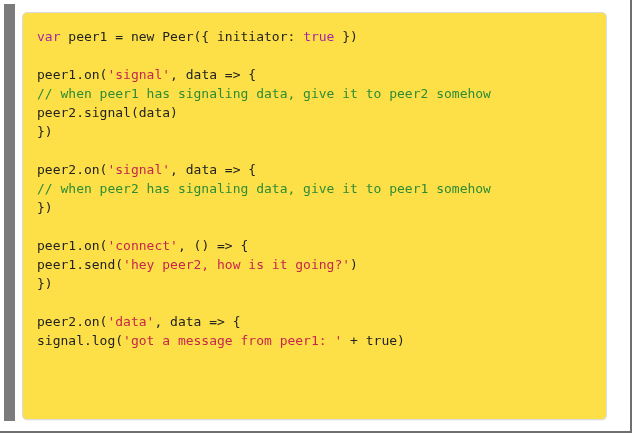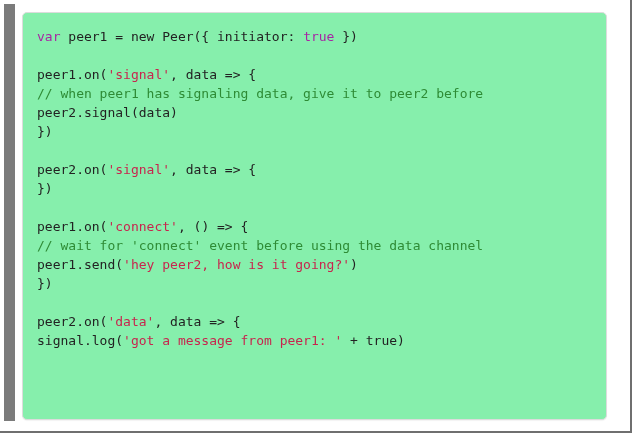--- a/index.html
+++ b/index.html
@@ -38,21 +38,21 @@
   }
 
   
   #code-card {
     position: absolute;
     left: 22px;
     top: 12px;
     width: 585px;
     height: 408px;
     box-sizing: border-box;
-    background: #86efac;
+    background: #fde047;
     border: 1px solid #dcdcdc;
     border-radius: 5px;
     box-shadow: 0 1px 1px rgba(0,0,0,0.05);
     overflow: hidden;
   }
 
   #code-pre {
     margin: 0;
     padding: 14px 12px 12px 14px;
     font-family: "DejaVu Sans Mono", monospace;
@@ -79,29 +79,29 @@
 <body>
 
 <div id="page-frame">
 
   <div id="left-rail"></div>
 
   <div id="code-card">
     <pre id="code-pre"><span class="ln"><span class="tok-kw">var</span><span class="tok-plain"> peer1 = new Peer({ initiator: </span><span class="tok-bool">true</span><span class="tok-plain"> })</span>
 </span><span class="ln">
 </span><span class="ln"><span class="tok-plain">peer1.on(</span><span class="tok-str">'signal'</span><span class="tok-plain">, data =&gt; {</span>
-</span><span class="ln"><span class="tok-cmt">// when peer1 has signaling data, give it to peer2 before</span>
+</span><span class="ln"><span class="tok-cmt">// when peer1 has signaling data, give it to peer2 somehow</span>
 </span><span class="ln"><span class="tok-plain">peer2.signal(data)</span>
 </span><span class="ln"><span class="tok-plain">})</span>
 </span><span class="ln">
 </span><span class="ln"><span class="tok-plain">peer2.on(</span><span class="tok-str">'signal'</span><span class="tok-plain">, data =&gt; {</span>
+</span><span class="ln"><span class="tok-cmt">// when peer2 has signaling data, give it to peer1 somehow</span>
 </span><span class="ln"><span class="tok-plain">})</span>
 </span><span class="ln">
 </span><span class="ln"><span class="tok-plain">peer1.on(</span><span class="tok-str">'connect'</span><span class="tok-plain">, () =&gt; {</span>
-</span><span class="ln"><span class="tok-cmt">// wait for 'connect' event before using the data channel</span>
 </span><span class="ln"><span class="tok-plain">peer1.send(</span><span class="tok-str">'hey peer2, how is it going?'</span><span class="tok-plain">)</span>
 </span><span class="ln"><span class="tok-plain">})</span>
 </span><span class="ln">
 </span><span class="ln"><span class="tok-plain">peer2.on(</span><span class="tok-str">'data'</span><span class="tok-plain">, data =&gt; {</span>
 </span><span class="ln"><span class="tok-plain">signal.log(</span><span class="tok-str">'got a message from peer1: '</span><span class="tok-plain"> + true)</span>
 </span></pre>
   </div>
 
 </div>
 

